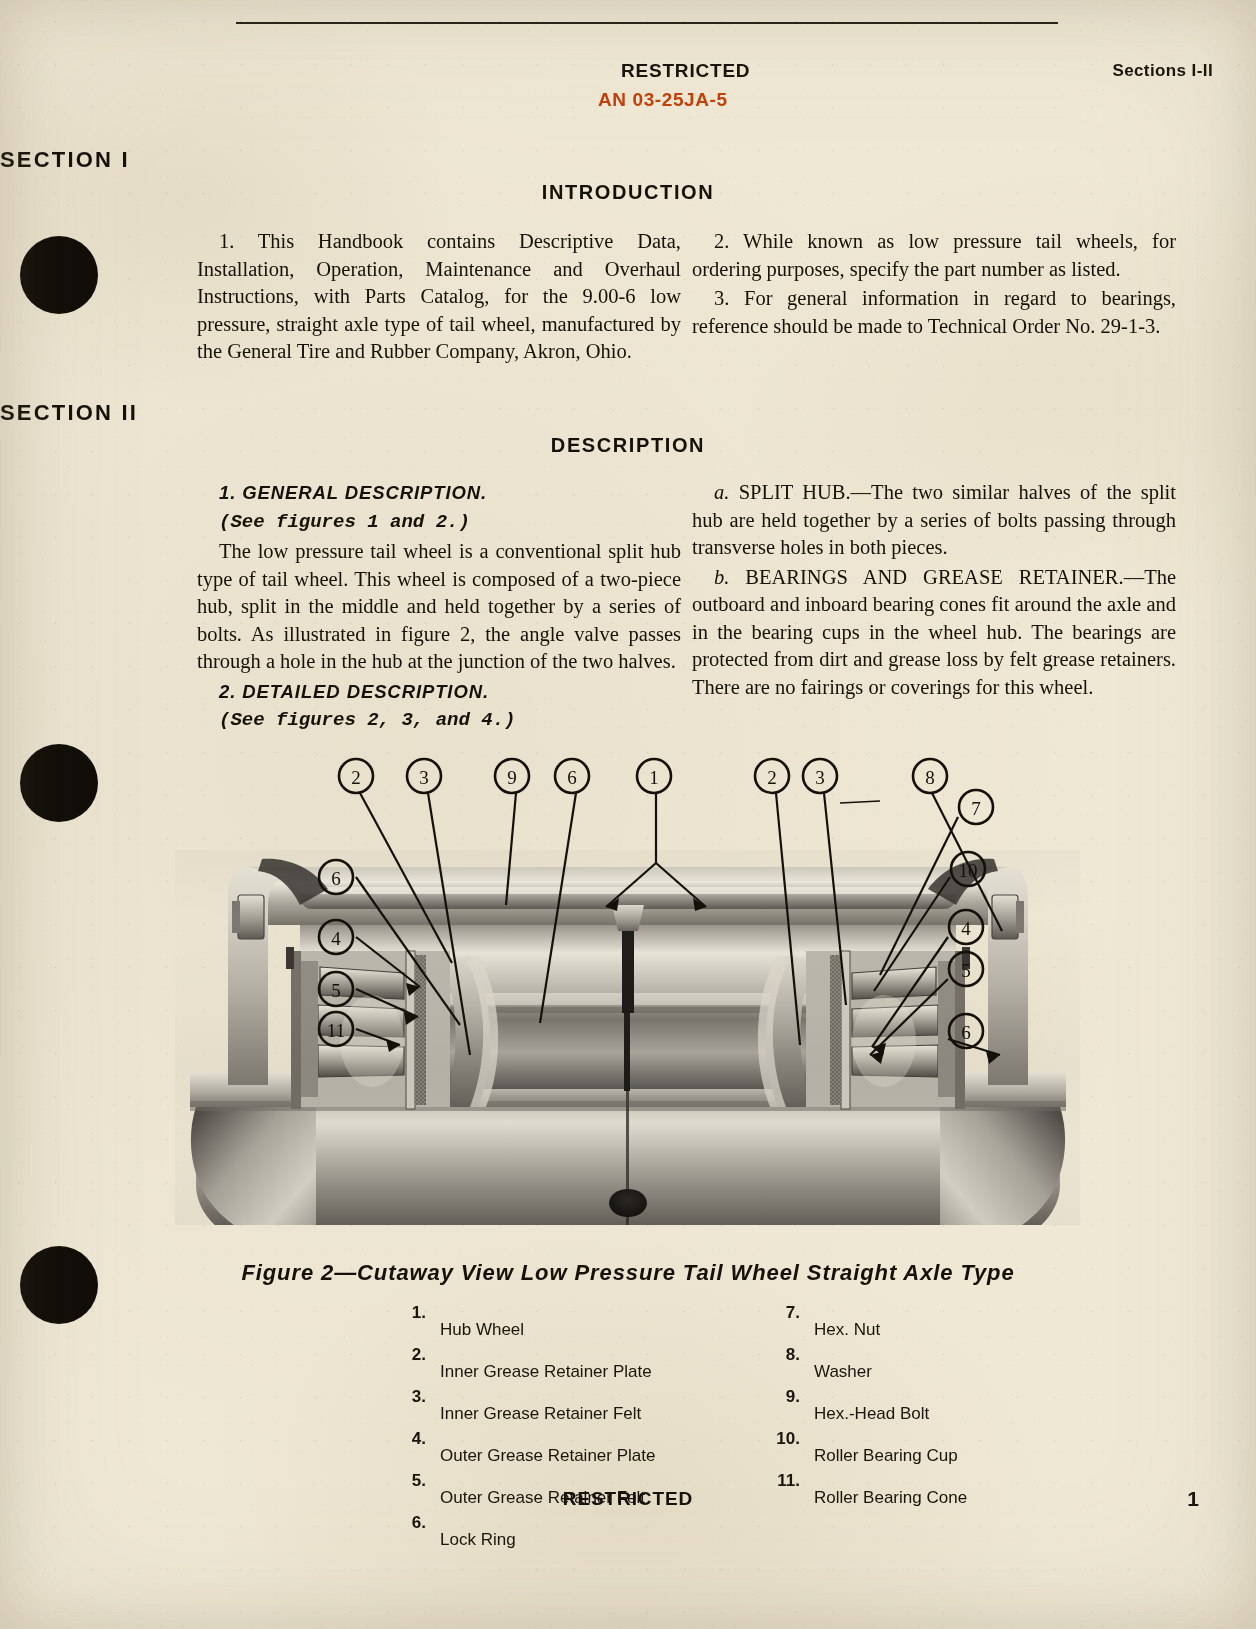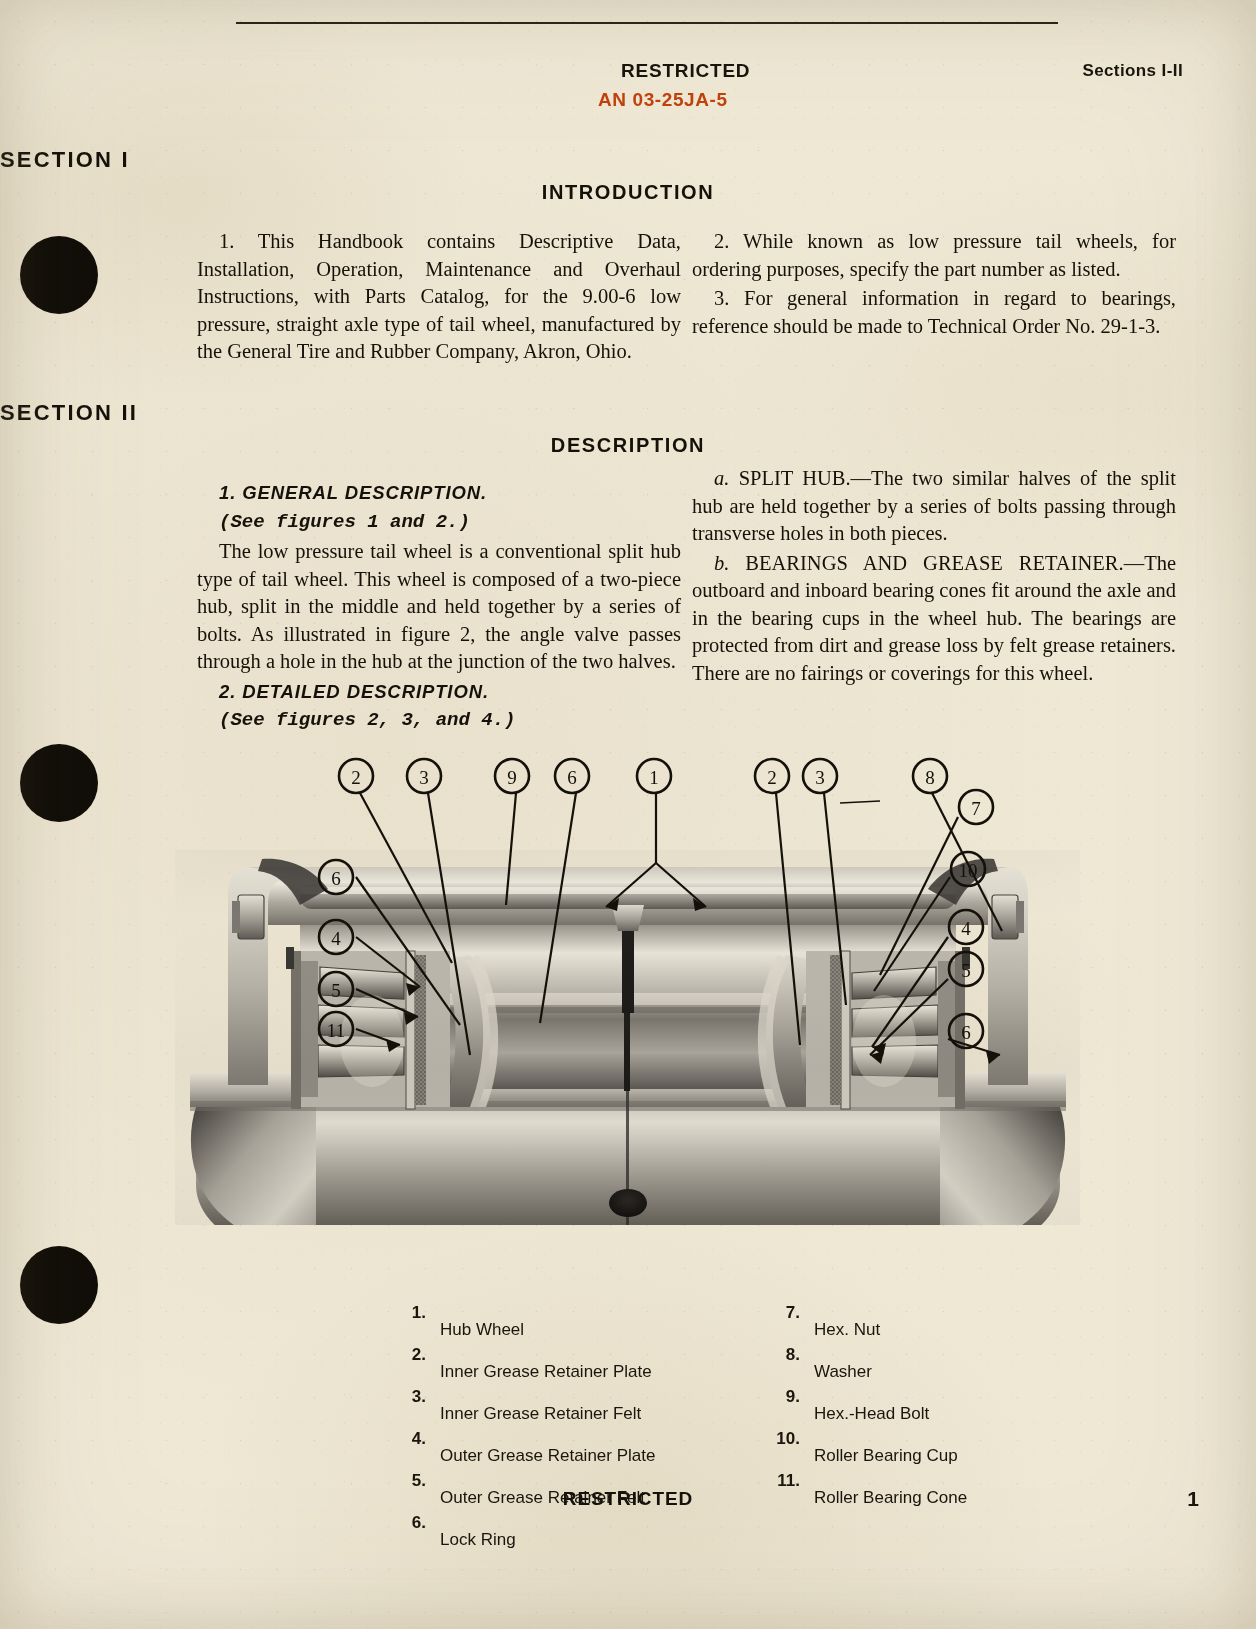--- a/index.html
+++ b/index.html
@@ -54,21 +54,21 @@
     position:absolute;left:621px;top:60px;
     font-family:"Liberation Sans",sans-serif;font-weight:bold;
     font-size:19px;letter-spacing:.8px;color:#17130c;
   }
   .hdr-an{
     position:absolute;left:598px;top:89px;
     font-family:"Liberation Sans",sans-serif;font-weight:bold;
     font-size:19px;letter-spacing:.6px;color:#c2410c;
   }
   .hdr-sections{
-    position:absolute;right:73px;top:61px;
+    position:absolute;right:43px;top:61px;
     font-family:"Liberation Sans",sans-serif;font-weight:bold;
     font-size:17px;letter-spacing:.4px;color:#17130c;
   }
 
   
   .sec-title{
     position:absolute;width:100%;text-align:left;
     font-family:"Liberation Sans",sans-serif;font-weight:bold;
     font-size:22px;letter-spacing:2.2px;color:#15110a;
   }
@@ -87,21 +87,21 @@
     position:absolute;width:484px;
     font-family:"Liberation Serif",serif;
     font-size:20.5px;line-height:27.5px;color:#161109;
     text-align:justify;
   }
   .col.left{left:182px;margin-left:15px;}
   .col.right{left:692px;}
   #intro-left{top:228px;}
   #intro-right{top:228px;}
   #desc-left{top:479px;}
-  #desc-right{top:465px;}
+  #desc-right{top:479px;}
 
   .col p{margin:0 0 0 0;text-indent:22px;}
   .col p + p{margin-top:2px;}
 
   .subhead{
     font-family:"Liberation Sans",sans-serif;font-weight:bold;
     font-size:18.5px;letter-spacing:.9px;color:#14100a;
     text-indent:0;margin:0;font-style:italic;
   }
   .seeref{
@@ -468,20 +468,21 @@
             <text x="966" y="215">5</text>
         </g>
         <g>
           <circle cx="966" cy="276" r="17"></circle>
             <text x="966" y="277">6</text>
         </g>
       </g>
     </svg>
   </div>
 
+  <div class="fig-caption">Figure 2—Cutaway View Low Pressure Tail Wheel Straight Axle Type</div>
 
   <div class="legend">
     <div class="legend-col a">
       <div class="legend-row">
           <span class="legend-num">1.</span>
           <span class="legend-lbl">Hub Wheel</span>
         </div>
       <div class="legend-row">
           <span class="legend-num">2.</span>
           <span class="legend-lbl">Inner Grease Retainer Plate</span>

